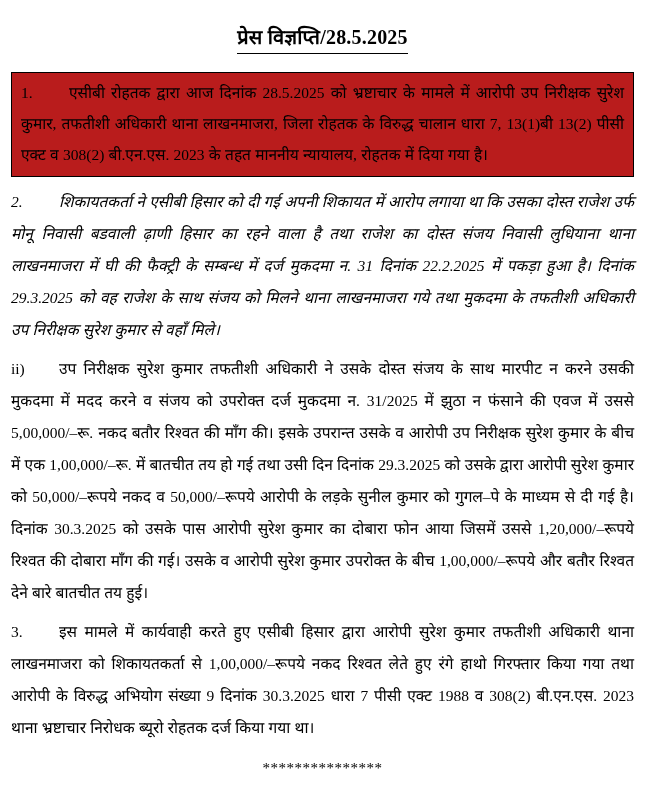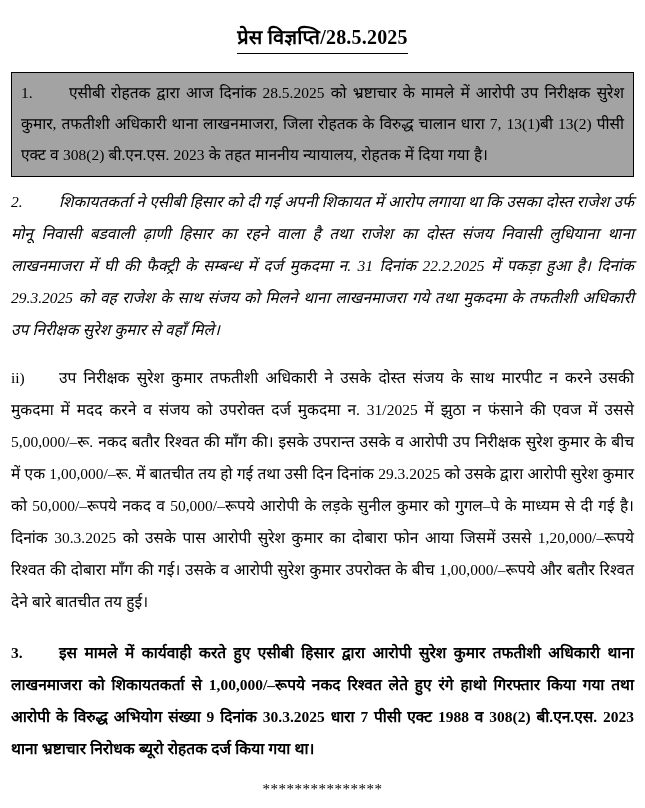--- a/index.html
+++ b/index.html
@@ -41,32 +41,32 @@
     text-align: justify;
     text-justify: inter-word;
     margin: 0;
     word-spacing: 0.4px;
   }
   .para .marker {
     display: inline-block;
     min-width: 48px;
   }
   .highlight-box {
-    background: #a3a3a3;
+    background: #b91c1c;
     border: 1.5px solid #000000;
     box-sizing: border-box;
     margin-top: 18px;
     padding: 4px 9px 6px 9px;
   }
   .highlight-box .para {
     line-height: 31px;
   }
   .block-2 { margin-top: 9px; font-style: italic; }
-  .block-ii { margin-top: 16px; }
-  .block-3 { margin-top: 19px; font-weight: bold; }
+  .block-ii { margin-top: 7px; }
+  .block-3 { margin-top: 7px; }
   .footer-stars {
     text-align: center;
     font-size: 15px;
     line-height: 20px;
     margin-top: 14px;
     letter-spacing: 0.5px;
   }
 </style>
 </head>
 <body>

